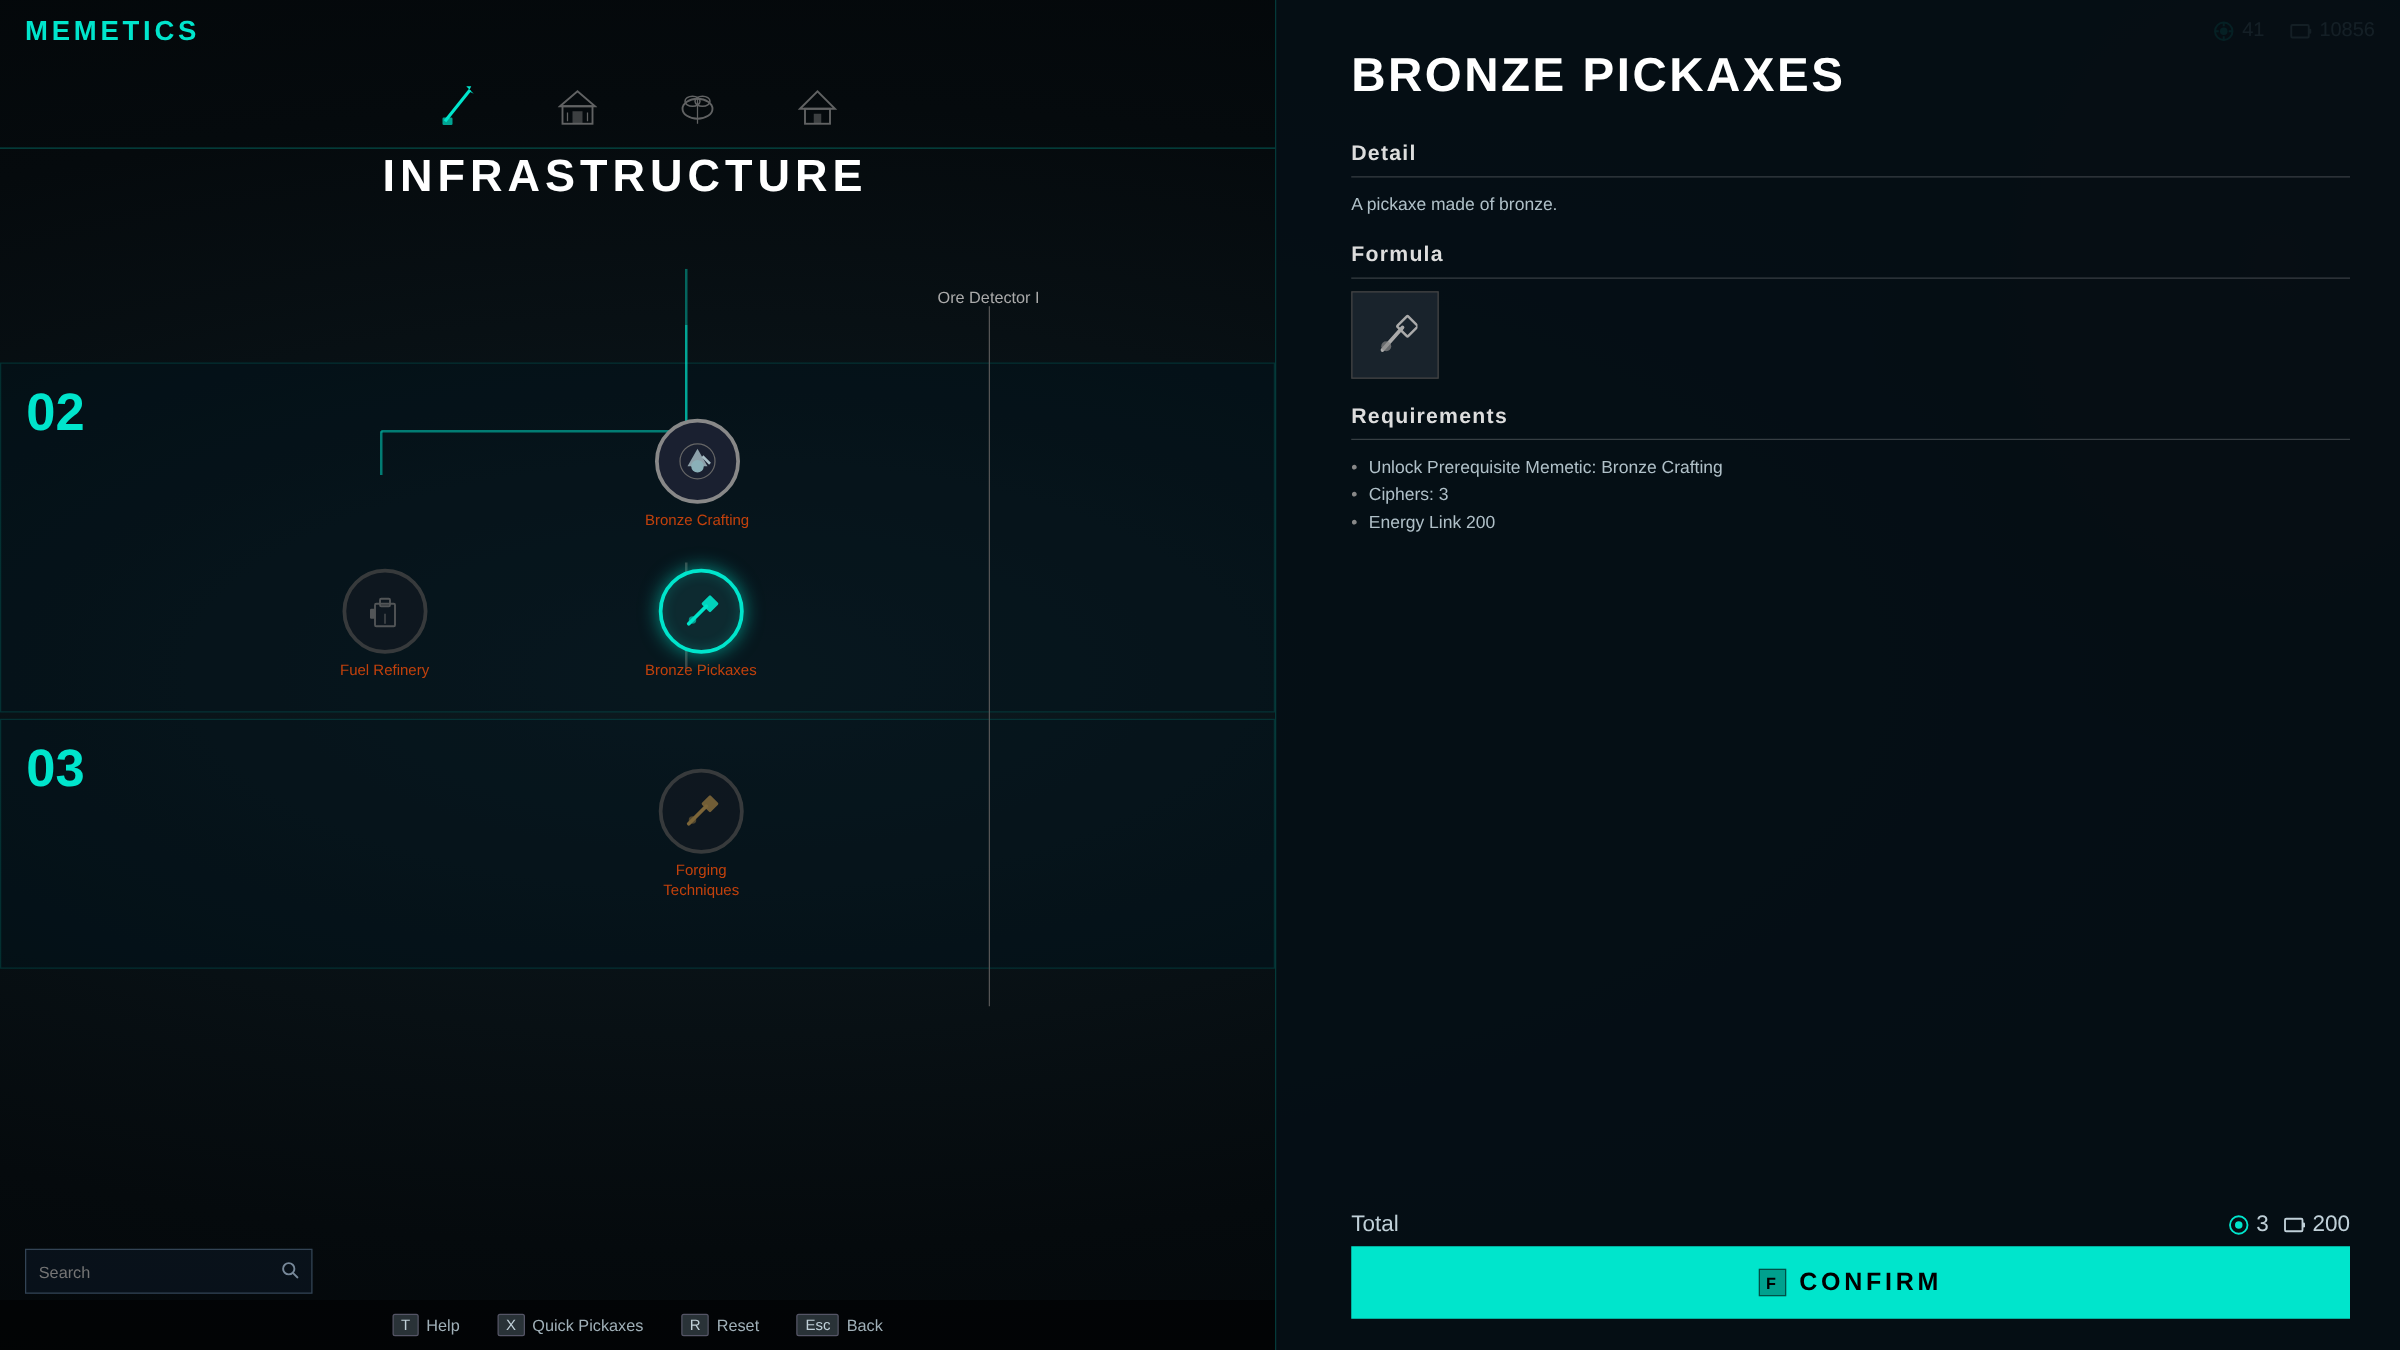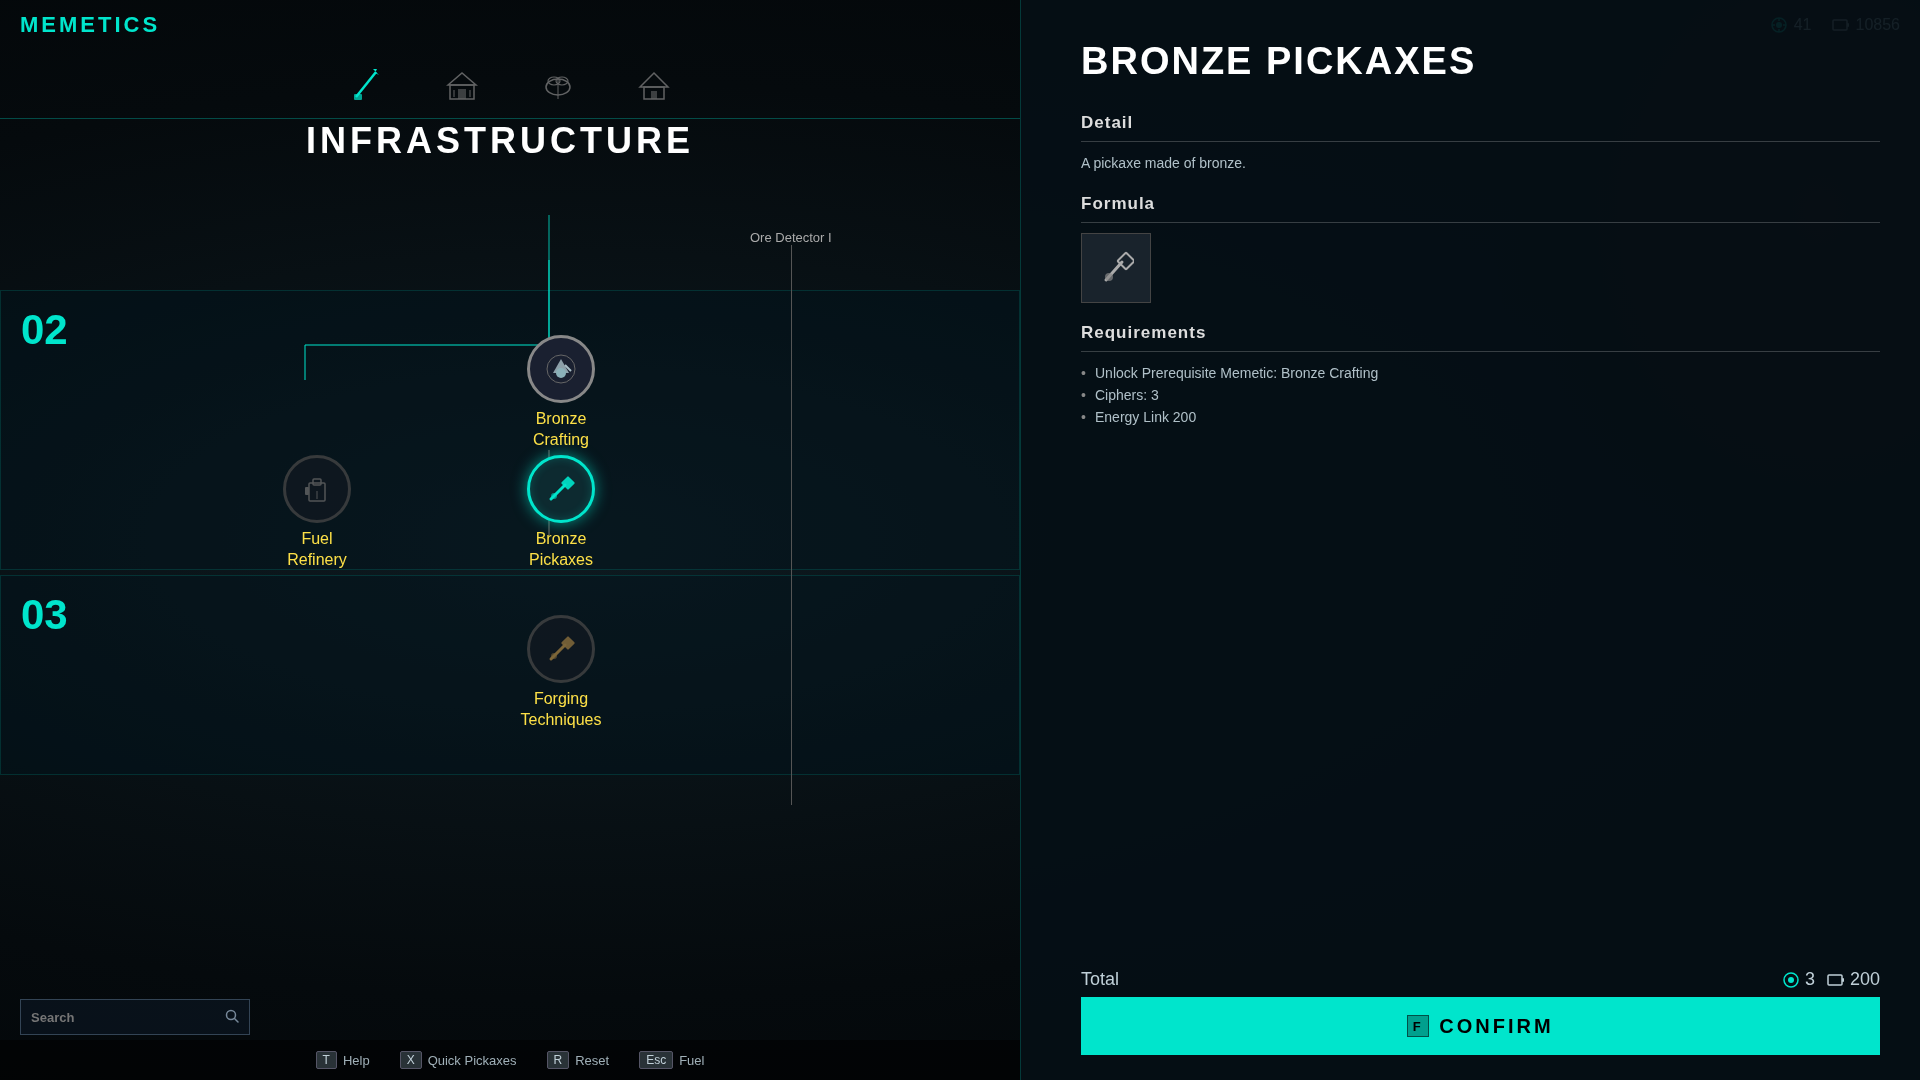--- a/index.html
+++ b/index.html
@@ -214,22 +214,22 @@
     }
 
     .node-circle.dimmed {
       border-color: #444;
       background: #111820;
       opacity: 0.8;
     }
 
     .node-label {
       margin-top: 6px;
-      font-size: 16px;
-      color: #fde047;
+      font-size: 12px;
+      color: #c2410c;
       text-align: center;
       max-width: 90px;
       line-height: 1.3;
     }
 
     
     .ore-detector-label {
       position: absolute;
       top: 175px;
       left: 750px;
@@ -434,21 +434,20 @@
       z-index: 10;
     }
 
     .search-input {
       background: transparent;
       border: none;
       outline: none;
       color: #c0d0d8;
       font-size: 13px;
       flex: 1;
-      font-weight: bold;
     }
 
     .search-icon-svg {
       color: #778899;
       font-size: 14px;
     }
 
     
     @keyframes pulse {
       0%, 100% { box-shadow: 0 0 15px rgba(0,229,204,0.6), inset 0 0 10px rgba(0,229,204,0.2); }
@@ -634,21 +633,21 @@
   <div class="shortcut">
     <span class="key-badge">X</span>
     <span>Quick Pickaxes</span>
   </div>
   <div class="shortcut">
     <span class="key-badge">R</span>
     <span>Reset</span>
   </div>
   <div class="shortcut">
     <span class="key-badge">Esc</span>
-    <span>Fuel</span>
+    <span>Back</span>
   </div>
 </div>
 
 <div class="right-panel">
   <div class="item-title">BRONZE PICKAXES</div>
 
   <div class="panel-section">
     <div class="panel-section-title">Detail</div>
     <div class="detail-text">A pickaxe made of bronze.</div>
   </div>

